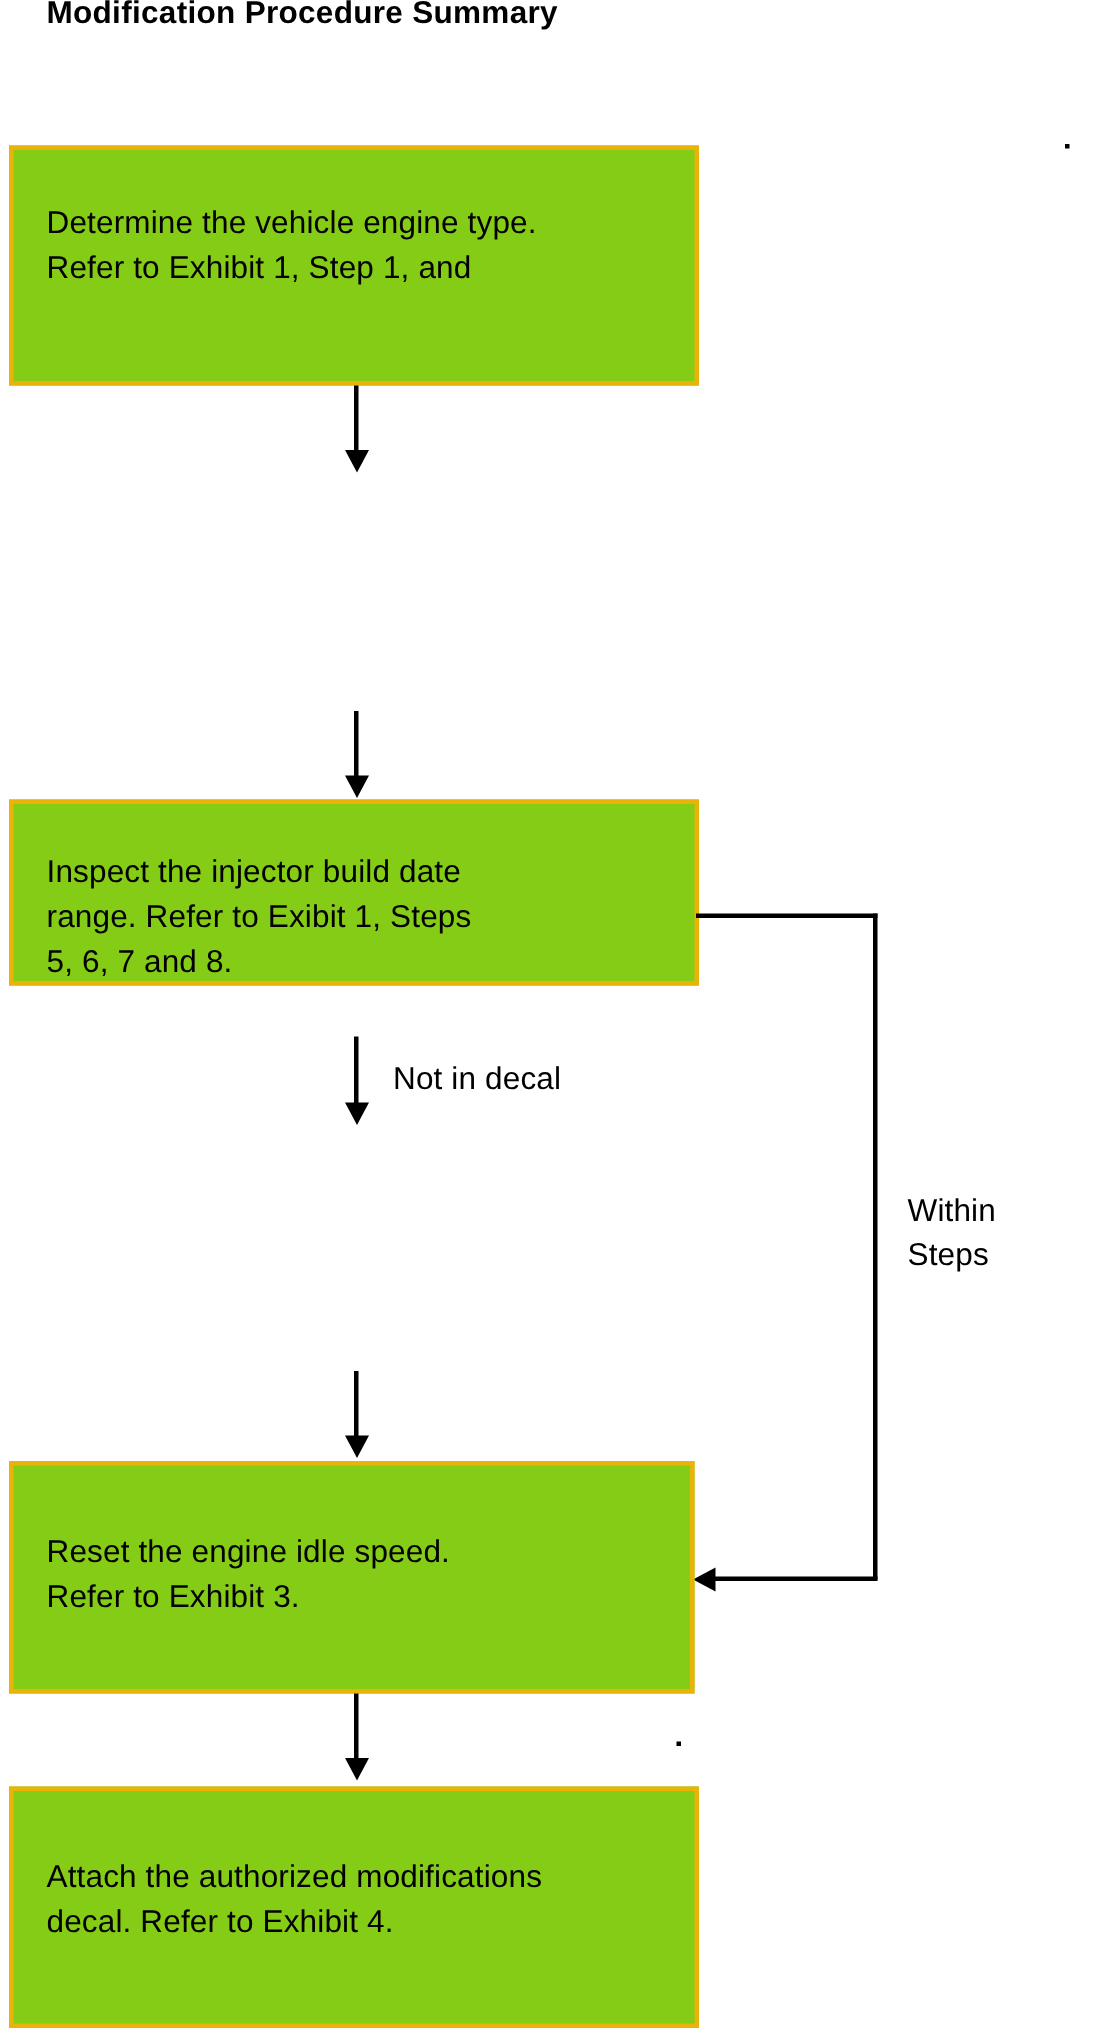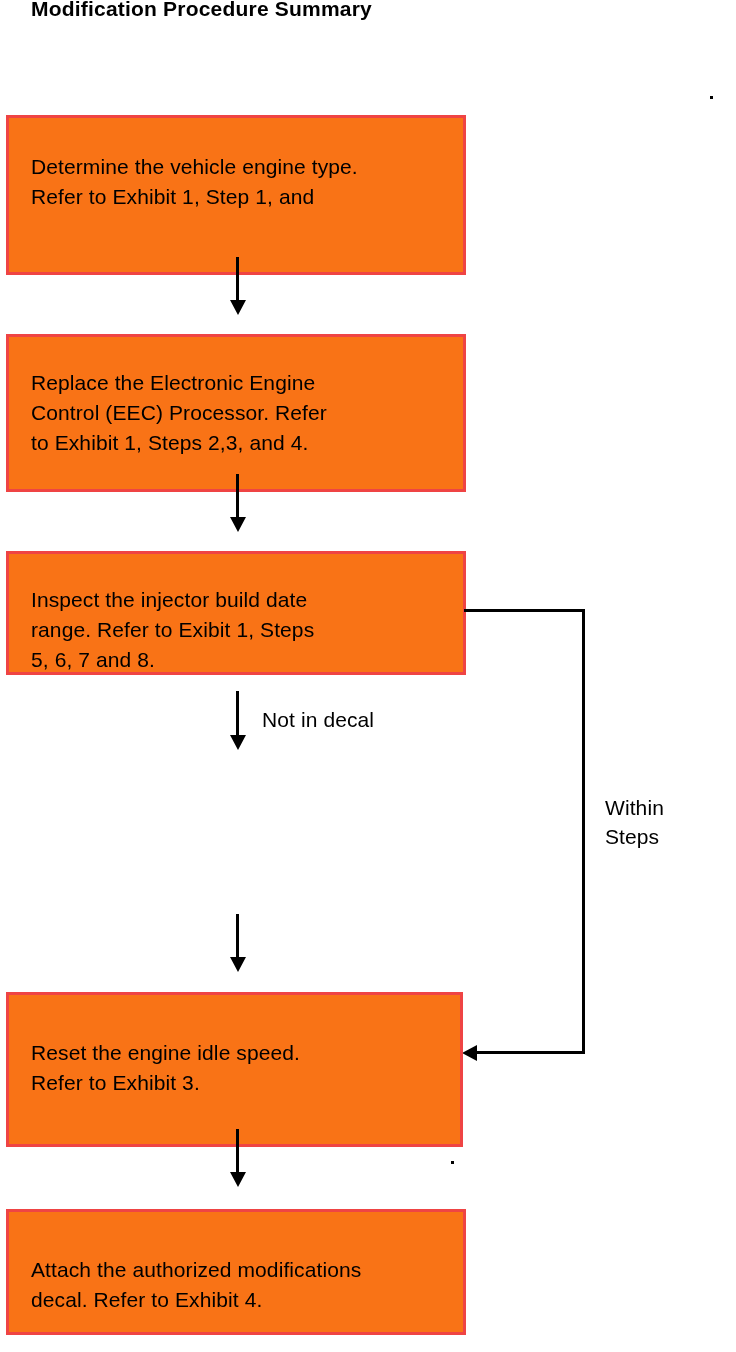--- a/index.html
+++ b/index.html
@@ -35,40 +35,39 @@
     font-weight: bold;
     letter-spacing: 0.2px;
     white-space: nowrap;
     line-height: 26px;
   }
 
   
   .node {
     position: absolute;
     box-sizing: border-box;
-    border: 3px solid #ef4444;
-    background: #f97316;
-    margin-top: 18px;
+    border: 3px solid #eab308;
+    background: #84cc16;
   }
   .node-text {
     position: absolute;
     left: 22px;
     font-size: 21px;
     line-height: 30px;
     letter-spacing: 0.1px;
     white-space: pre-line;
   }
 
   
   #node-1 { left: 6px;  top: 97px;   width: 460px; height: 160px; }
   #node-2 { left: 6px;  top: 316px;  width: 460px; height: 158px; }
   #node-3 { left: 6px;  top: 533px;  width: 460px; height: 124px; }
   #node-4 { left: 6px;  top: 755px;  width: 457px; height: 159px; }
   #node-5 { left: 6px;  top: 974px;  width: 457px; height: 155px; }
-  #node-6 { left: 6px;  top: 1191px; width: 460px; height: 126px; }
+  #node-6 { left: 6px;  top: 1191px; width: 460px; height: 161px; }
 
   #node-1 .node-text { top: 34px; }
   #node-2 .node-text { top: 31px; }
   #node-3 .node-text { top: 31px; }
   #node-4 .node-text { top: 31px; }
   #node-5 .node-text { top: 43px; }
   #node-6 .node-text { top: 43px; }
 
   
   .conn-v {
@@ -163,25 +162,20 @@
   <div class="chart-title">Modification Procedure Summary</div>
 
   <div class="node" id="node-1">
     <div class="node-text">Determine the vehicle engine type.
 Refer to Exhibit 1, Step 1, and</div>
   </div>
 
   <div class="conn-v" id="conn-1-2"></div>
   <div class="arrowhead-down" id="arrow-1-2"></div>
 
-  <div class="node" id="node-2">
-    <div class="node-text">Replace the Electronic Engine
-Control (EEC) Processor.  Refer
-to Exhibit 1, Steps 2,3, and 4.</div>
-  </div>
 
   <div class="conn-v" id="conn-2-3"></div>
   <div class="arrowhead-down" id="arrow-2-3"></div>
 
   <div class="node" id="node-3">
     <div class="node-text">Inspect the injector build date
 range.  Refer to Exibit 1,  Steps
 5, 6, 7 and 8.</div>
   </div>
 

